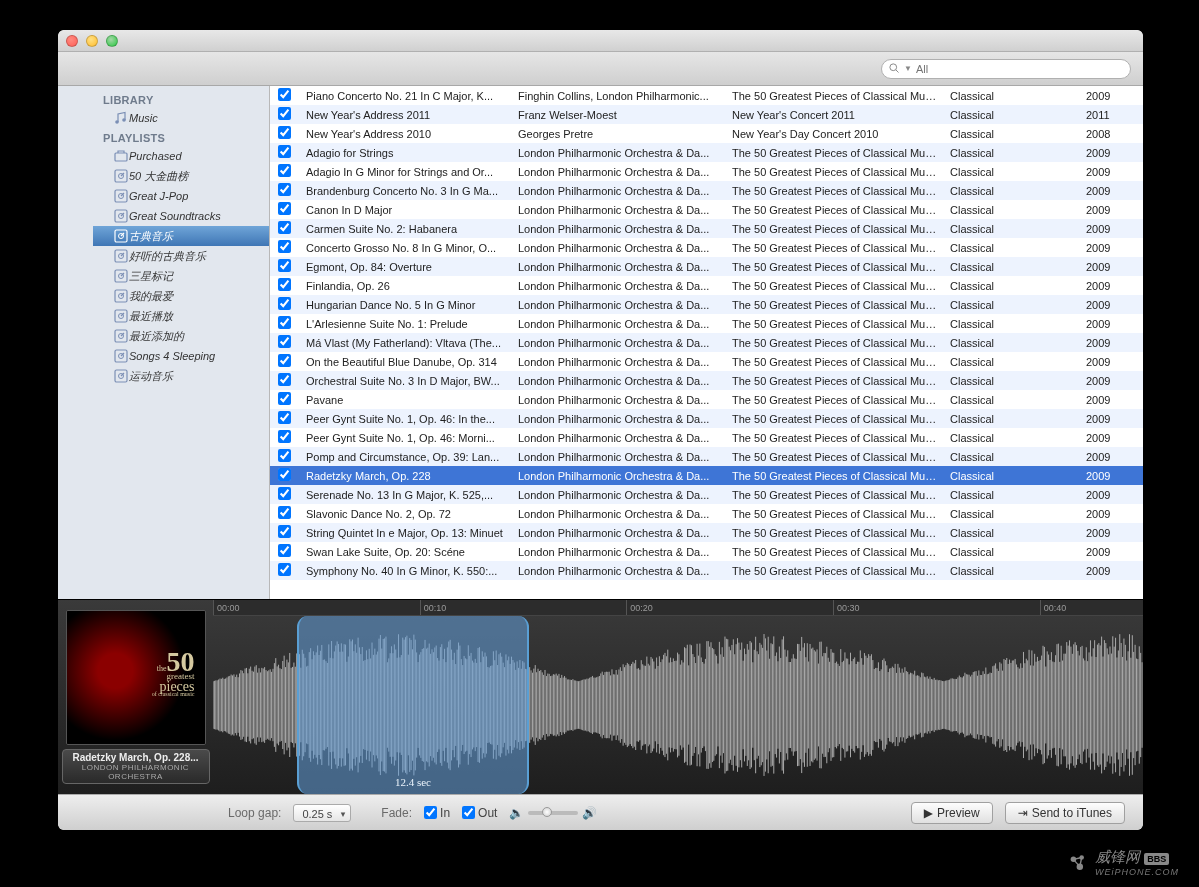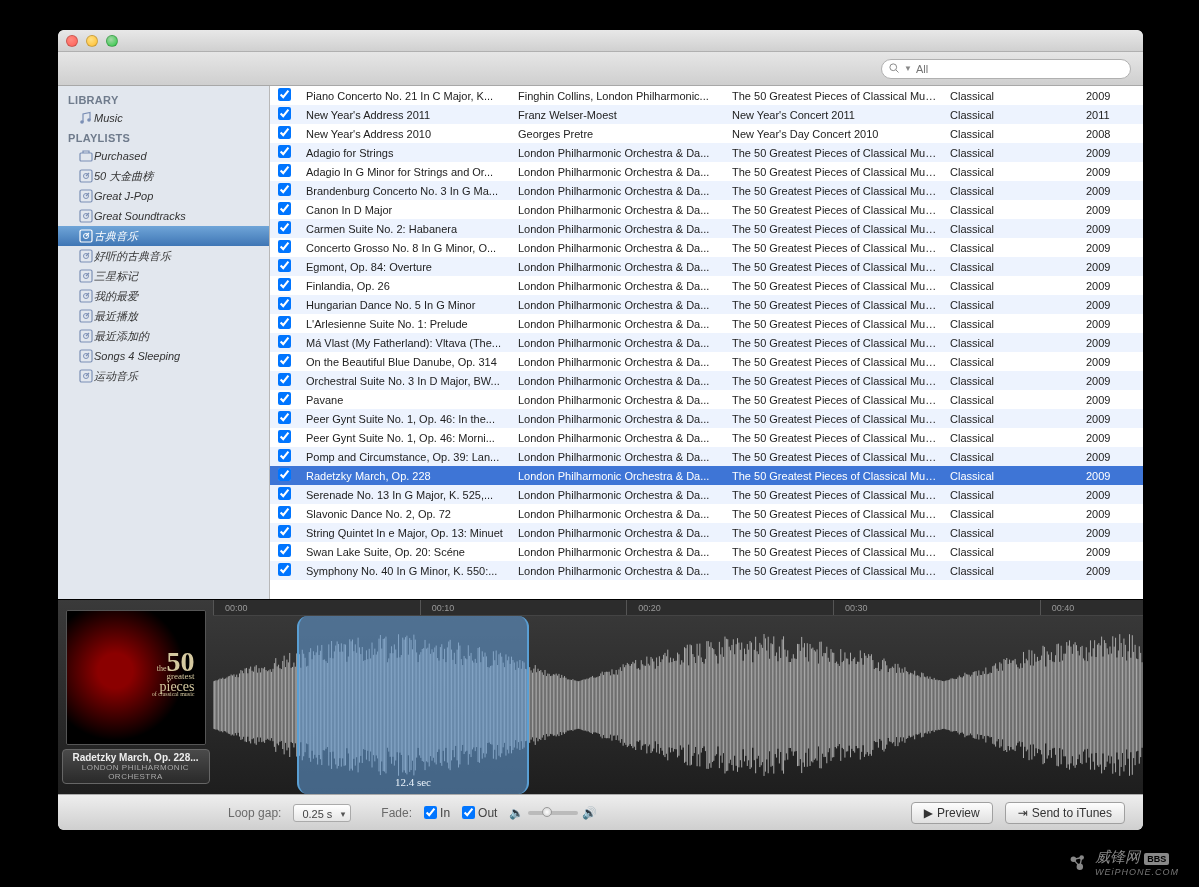--- a/index.html
+++ b/index.html
@@ -10,21 +10,21 @@
 .tl { width: 12px; height: 12px; border-radius: 50%; border: 0.5px solid rgba(0,0,0,0.2); }
 .tl.red { background: radial-gradient(circle at 40% 35%, #ff8a80, #ff5f57); }
 .tl.yellow { background: radial-gradient(circle at 40% 35%, #ffe082, #ffbd2e); }
 .tl.green { background: radial-gradient(circle at 40% 35%, #a5d6a7, #28c940); }
 .title { position: absolute; left: 0; right: 0; text-align: center; font-size: 13px; color: #333; pointer-events: none; }
 .toolbar { height: 34px; background: linear-gradient(#e6e6e6, #cfcfcf); border-bottom: 1px solid #a8a8a8; display: flex; align-items: center; justify-content: flex-end; padding-right: 12px; }
 .search { width: 250px; height: 20px; border-radius: 10px; background: #fff; border: 1px solid #b0b0b0; display: flex; align-items: center; padding: 0 6px; gap: 4px; }
 .search svg { width: 12px; height: 12px; flex-shrink: 0; }
 .search input { border: none; outline: none; flex: 1; font-size: 11px; background: transparent; color: #555; }
 .main { flex: 1; display: flex; overflow: hidden; }
-.sidebar { width: 212px; background: #e2e7ee; border-right: 1px solid #b8b8b8; overflow-y: auto; padding-top: 4px; }
+.sidebar { width: 212px; background: #e2e7ee; border-right: 1px solid #b8b8b8; overflow-y: auto; padding-top: 4px; padding-left: 35px; }
 .sb-header { padding: 4px 10px 2px; font-size: 11px; color: #6f7b8c; font-weight: bold; letter-spacing: 0.3px; }
 .sb-item { display: flex; align-items: center; gap: 0; padding: 2px 12px 2px 20px; height: 20px; cursor: default; color: #333; font-style: italic; }
 .sb-item.selected { background: linear-gradient(#6fa5d8, #3f76b5); color: #fff; }
 .sb-icon { width: 16px; height: 16px; display: inline-flex; align-items: center; justify-content: center; }
 .sb-icon svg { width: 16px; height: 16px; }
 .content { flex: 1; display: flex; flex-direction: column; overflow: hidden; background: #fff; }
 .table-header { display: flex; background: linear-gradient(#fdfdfd, #efefef); border-bottom: 1px solid #c3c3c3; height: 17px; font-size: 11px; color: #333; }
 .th { padding: 1px 6px; border-right: 1px solid #d5d5d5; overflow: hidden; white-space: nowrap; text-overflow: ellipsis; display: flex; align-items: center; }
 .th.sorted { background: linear-gradient(#b7d4f1, #9ec4e8); }
 .th .sort-arrow { margin-left: auto; font-size: 9px; color: #5a7aa8; }
@@ -45,21 +45,21 @@
 .album-art { width: 155px; padding: 10px 8px; display: flex; flex-direction: column; align-items: center; gap: 4px; }
 .art-box { width: 140px; height: 140px; background: #1a1a1a; border: 1px solid #555; border-radius: 2px; position: relative; overflow: hidden; }
 .art-fake { position: absolute; inset: 0; background: radial-gradient(circle at 35% 45%, #8b0000 15%, #000 60%); }
 .art-text50 { position: absolute; right: 10px; top: 40px; color: #d5c9a0; font-size: 28px; font-weight: bold; font-family: Georgia, serif; line-height: 0.8; text-align: right; }
 .art-text50 small { display: block; font-size: 9px; font-weight: normal; }
 .np-badge { background: linear-gradient(#4a4a4a, #2a2a2a); border: 1px solid #666; border-radius: 4px; padding: 2px 6px; text-align: center; color: #eee; width: 148px; }
 .np-badge .t { font-size: 10px; font-weight: bold; white-space: nowrap; overflow: hidden; text-overflow: ellipsis; }
 .np-badge .a { font-size: 8px; color: #aaa; text-transform: uppercase; letter-spacing: 0.5px; }
 .wave-area { flex: 1; position: relative; overflow: hidden; }
 .time-ruler { height: 16px; background: #2c2c2c; border-bottom: 1px solid #444; position: relative; color: #999; font-size: 9px; }
-.time-tick { position: absolute; top: 0; height: 100%; border-left: 1px solid #555; padding-left: 11px; line-height: 16px; }
+.time-tick { position: absolute; top: 0; height: 100%; border-left: 1px solid #555; padding-left: 3px; line-height: 16px; }
 .wave-canvas { position: absolute; top: 16px; bottom: 0; left: 0; right: 0; }
 .wave-svg { width: 100%; height: 100%; }
 .selection { position: absolute; top: 16px; bottom: 0; background: rgba(100, 160, 220, 0.55); border-left: 2px solid #5a9fd4; border-right: 2px solid #5a9fd4; border-radius: 11px; font-family: Liberation Serif, serif; }
 .selection-label { position: absolute; bottom: 6px; left: 0; right: 0; text-align: center; color: #eaf3fb; font-size: 11px; }
 .bottombar { height: 36px; background: linear-gradient(#eeeeee, #cfcfcf); border-top: 1px solid #aaa; display: flex; align-items: center; padding: 0 18px; gap: 12px; font-size: 12px; color: #444; border-radius: 0 0 6px 6px; }
 .bb-label { color: #6a6a6a; }
 .select-ctrl { background: linear-gradient(#fff, #e6e6e6); border: 1px solid #aaa; border-radius: 3px; padding: 1px 18px 1px 8px; font-size: 11px; position: relative; height: 18px; line-height: 16px; }
 .select-ctrl::after { content: "▾"; position: absolute; right: 5px; top: 1px; font-size: 9px; color: #555; }
 .chk { display: flex; align-items: center; gap: 3px; }
 .chk input { margin: 0; }

